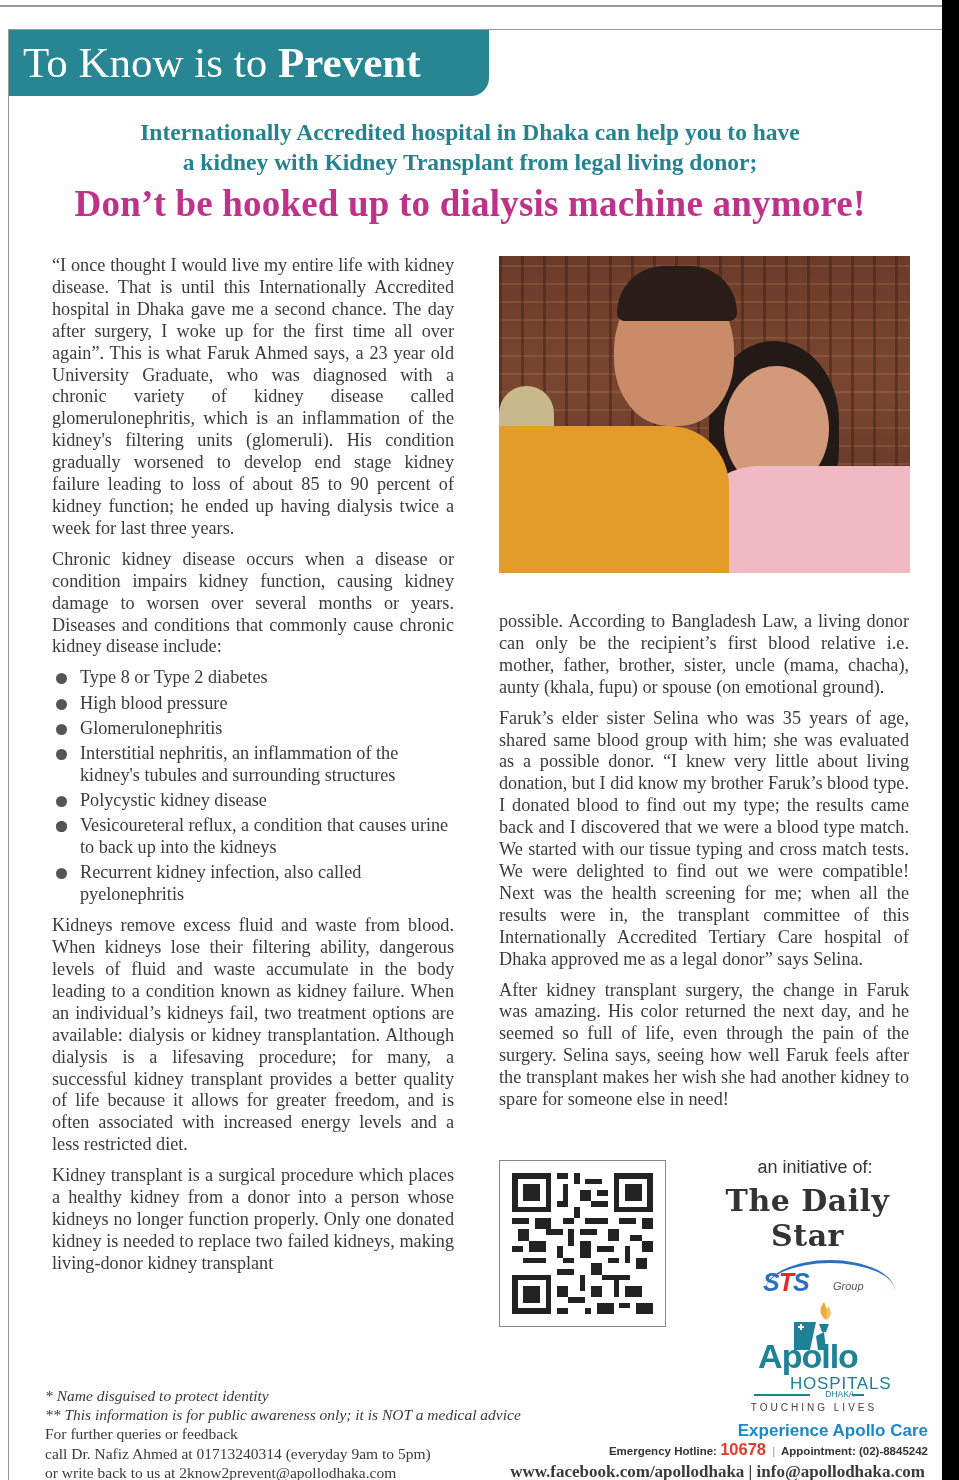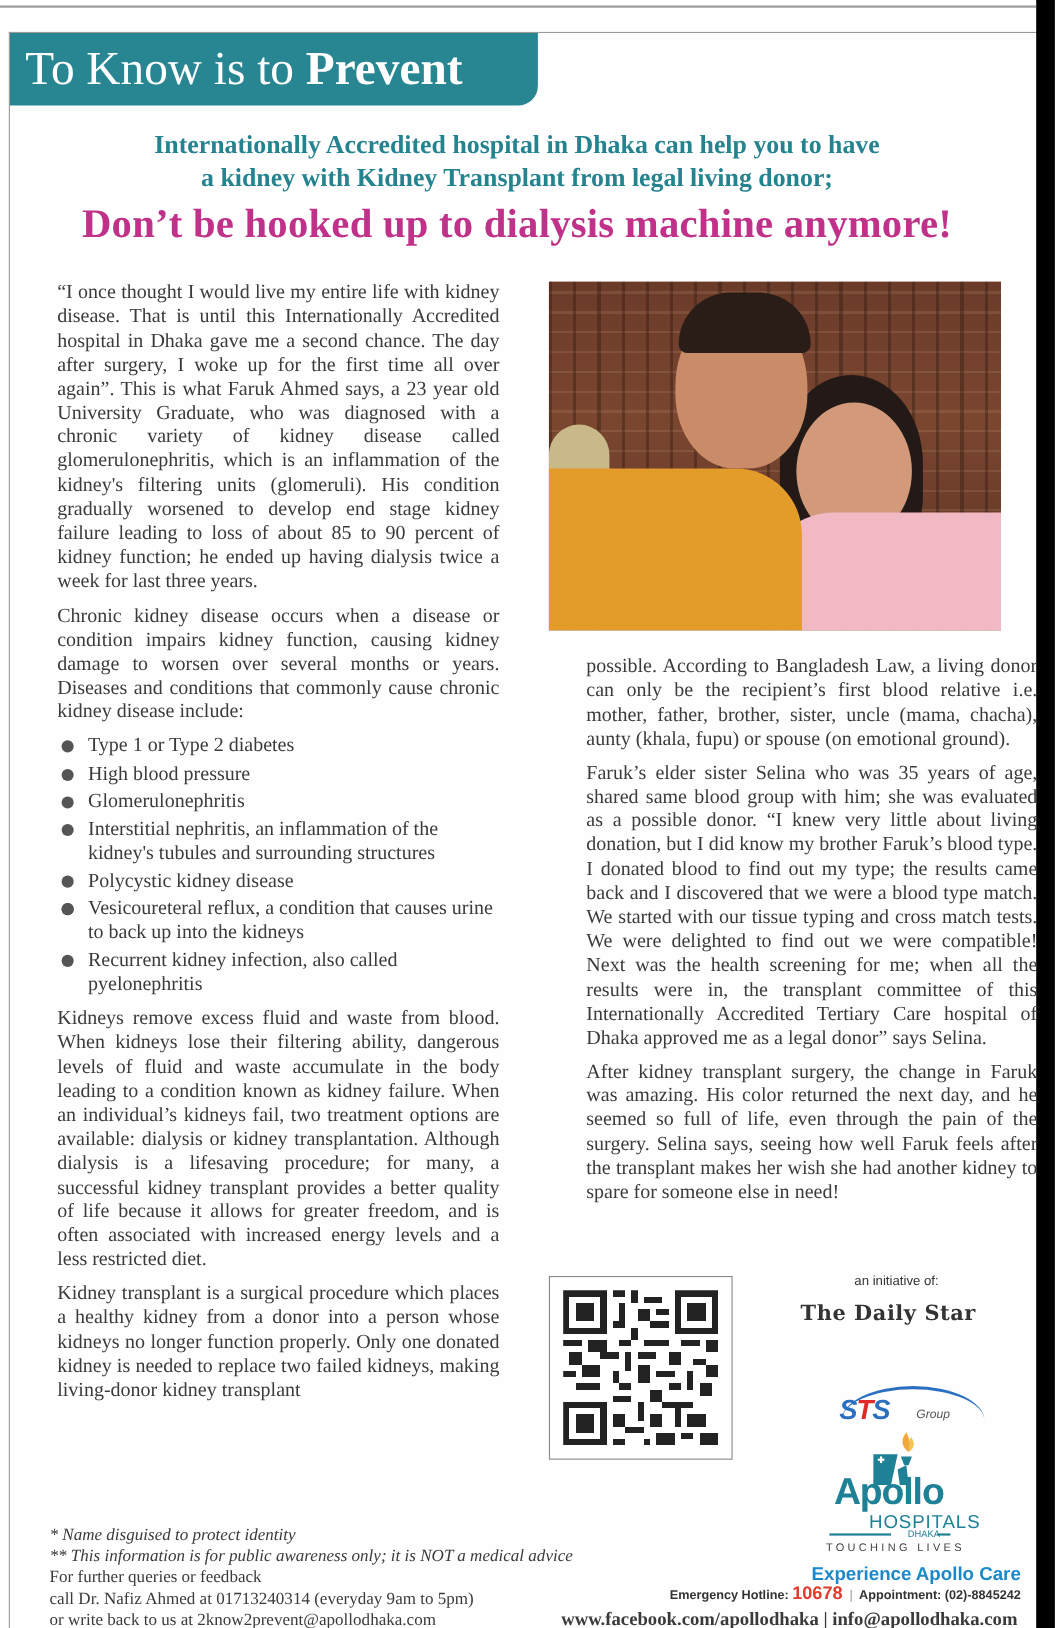--- a/index.html
+++ b/index.html
@@ -27,21 +27,21 @@
     position: absolute; left: 0; top: 117px; width: 940px; text-align: center;
     color: #25838f; font-weight: bold; font-size: 23.5px; line-height: 30px;
   }
   .headline {
     position: absolute; left: 0; top: 182px; width: 940px; text-align: center;
     color: #c0318a; font-weight: bold; font-size: 37px; line-height: 44px; letter-spacing: 0.2px;
   }
   .col { position: absolute; font-size: 18.2px; line-height: 21.9px; text-align: justify; color: #3b3b3b; }
   .col p { margin: 0 0 9px 0; }
   .left-col { left: 52px; top: 255px; width: 402px; }
-  .right-col { left: 499px; top: 595px; width: 410px; margin-left: 34px; }
+  .right-col { left: 499px; top: 611px; width: 410px; }
   ul.causes { list-style: none; margin: 0 0 9px 0; padding: 0; text-align: left; }
   ul.causes li { position: relative; padding-left: 28px; margin-bottom: 3.3px; }
   ul.causes li .bullet {
     position: absolute; left: 4px; top: 6px; width: 11px; height: 11px; border-radius: 50%; background: #555;
   }
   .photo {
     position: absolute; left: 499px; top: 256px; width: 411px; height: 317px; overflow: hidden;
     background: linear-gradient(180deg, #6b3b2a 0%, #7a4630 40%, #5a3024 100%);
   }
   .photo .wall { position: absolute; inset: 0;
@@ -52,22 +52,22 @@
   .photo .boyhead { position: absolute; left: 115px; top: 20px; width: 120px; height: 150px; background: #c98b68; border-radius: 50% 50% 45% 45%; }
   .photo .boyhair { position: absolute; left: 118px; top: 10px; width: 120px; height: 55px; background: #2a1d18; border-radius: 60px 60px 10px 10px; }
   .photo .suit { position: absolute; left: 190px; top: 210px; width: 221px; height: 110px; background: #f1b9c4; border-top-left-radius: 70px; }
   .photo .womanhair { position: absolute; left: 210px; top: 85px; width: 130px; height: 160px; background: #231a17; border-radius: 50% 50% 30% 30%; }
   .photo .womanface { position: absolute; left: 225px; top: 110px; width: 105px; height: 125px; background: #d29a7a; border-radius: 50%; }
   .photo .lamp { position: absolute; left: 0; top: 130px; width: 55px; height: 55px; background: #c9b88a; border-radius: 30px 30px 0 0; }
 
   .qr-box { position: absolute; left: 499px; top: 1160px; width: 165px; height: 165px; border: 1px solid #888; background: #fff; }
   .qr { position: absolute; left: 12px; top: 12px; width: 141px; height: 141px; }
 
-  .initiative { position: absolute; left: 700px; top: 1157px; width: 230px; text-align: center; font-family: "Liberation Sans", sans-serif; font-size: 12px; color: #333; }
-  .dailystar { position: absolute; left: 700px; top: 1183px; width: 215px; text-align: center; font-family: "DejaVu Serif", serif; font-size: 19px; font-weight: bold; color: #333; letter-spacing: 0.5px; }
+  .initiative { position: absolute; left: 700px; top: 1157px; width: 230px; text-align: center; font-family: "Liberation Sans", sans-serif; font-size: 18px; color: #333; }
+  .dailystar { position: absolute; left: 700px; top: 1183px; width: 215px; text-align: center; font-family: "DejaVu Serif", serif; font-size: 30px; font-weight: bold; color: #333; letter-spacing: 0.5px; }
   .sts { position: absolute; left: 755px; top: 1260px; width: 120px; height: 44px; }
   .sts-arc { position: absolute; left: 10px; top: 0; width: 130px; height: 60px; border-top: 3px solid #2a6fc0; border-radius: 50%; }
   .sts-text { position: absolute; left: 8px; top: 8px; font-family: "Liberation Sans", sans-serif; font-style: italic; font-weight: bold; font-size: 25px; color: #2a6fc0; letter-spacing: -1px; }
   .sts-text .t { color: #e02a2a; }
   .sts-group { position: absolute; left: 78px; top: 20px; font-family: "Liberation Sans", sans-serif; font-style: italic; font-size: 11px; color: #555; }
   .apollo-mark { position: absolute; left: 764px; top: 1300px; width: 100px; height: 50px; }
   .apollo-word { position: absolute; left: 752px; top: 1336px; width: 112px; text-align: center; font-family: "Liberation Sans", sans-serif; font-weight: bold; font-size: 34px; color: #1f8196; letter-spacing: -1px; line-height: 40px; }
   .apollo-hosp { position: absolute; left: 790px; top: 1374px; font-family: "Liberation Sans", sans-serif; font-size: 17px; color: #1f8196; letter-spacing: 0.8px; }
   .apollo-dhaka { position: absolute; left: 754px; top: 1389px; width: 110px; text-align: right; font-family: "Liberation Sans", sans-serif; font-size: 8.5px; color: #1f8196; }
   .apollo-dhaka-line { position: absolute; left: 754px; top: 1394px; width: 56px; height: 1.5px; background: #1f8196; }
@@ -98,21 +98,21 @@
 <div class="sub1">
   <div>Internationally Accredited hospital in Dhaka can help you to have</div>
   <div>a kidney with Kidney Transplant from legal living donor;</div>
 </div>
 <div class="headline">Don’t be hooked up to dialysis machine anymore!</div>
 
 <div class="col left-col">
   <p>“I once thought I would live my entire life with kidney disease. That is until this Internationally Accredited hospital in Dhaka gave me a second chance. The day after surgery, I woke up for the first time all over again”.  This is what Faruk Ahmed says, a 23 year old University Graduate, who was diagnosed with a chronic variety of kidney disease called glomerulonephritis, which is an inflammation of the kidney's filtering units (glomeruli). His condition gradually worsened to develop end stage kidney failure leading to loss of about 85 to 90 percent of kidney function; he ended up having dialysis twice a week for last three years.</p>
   <p>Chronic kidney disease occurs when a disease or condition impairs kidney function, causing kidney damage to worsen over several months or years. Diseases and conditions that commonly cause chronic kidney disease include:</p>
   <ul class="causes">
-    <li><span class="bullet"></span><span>Type 1 or Type 2 diabetes</span></li>
+    <li><span class="bullet"></span><span>Type 8 or Type 2 diabetes</span></li>
     <li><span class="bullet"></span><span>High blood pressure</span></li>
     <li><span class="bullet"></span><span>Glomerulonephritis</span></li>
     <li><span class="bullet"></span><span>Interstitial nephritis, an inflammation of the kidney's tubules and surrounding structures</span></li>
     <li><span class="bullet"></span><span>Polycystic kidney disease</span></li>
     <li><span class="bullet"></span></li>
     <li><span class="bullet"></span><span>Vesicoureteral reflux, a condition that causes urine to back up into the kidneys</span></li>
     <li><span class="bullet"></span><span>Recurrent kidney infection, also called pyelonephritis</span></li>
   </ul>
   <p>Kidneys remove excess fluid and waste from blood. When kidneys lose their filtering ability, dangerous levels of fluid and waste accumulate in the body leading to a condition known as kidney failure. When an individual’s kidneys fail, two treatment options are available: dialysis or kidney transplantation. Although dialysis is a lifesaving procedure; for many, a successful kidney transplant provides a better quality of life because it allows for greater freedom, and is often associated with increased energy levels and a less restricted diet.</p>
   <p>Kidney transplant is a surgical procedure which places a healthy kidney from a donor into a person whose kidneys no longer function properly. Only one donated kidney is needed to replace two failed kidneys, making living-donor kidney transplant</p>

